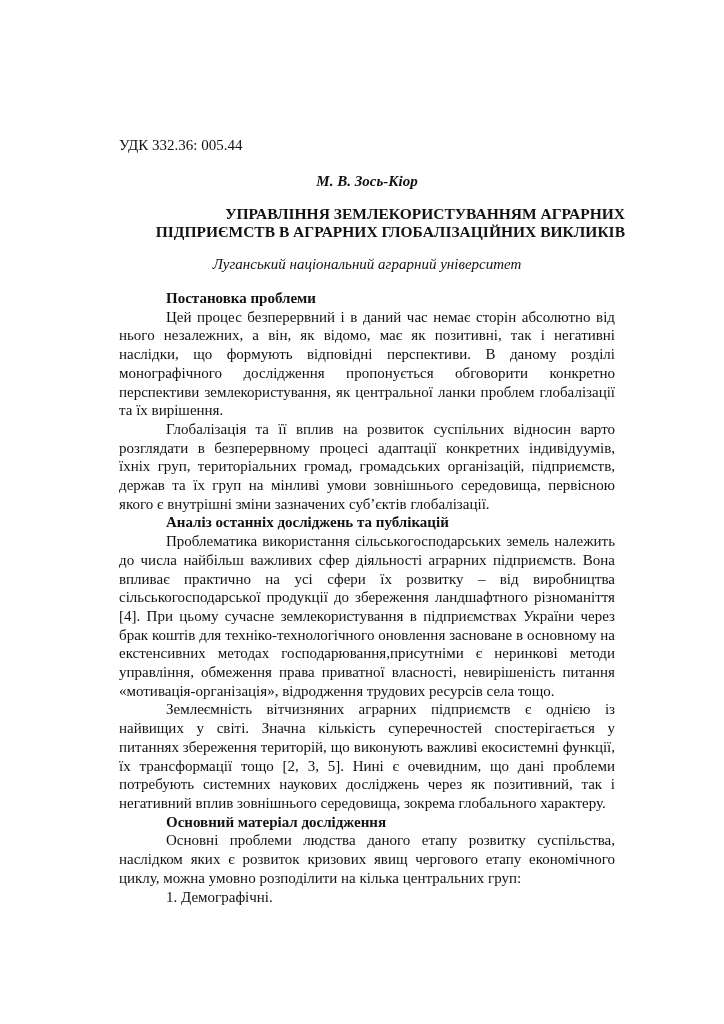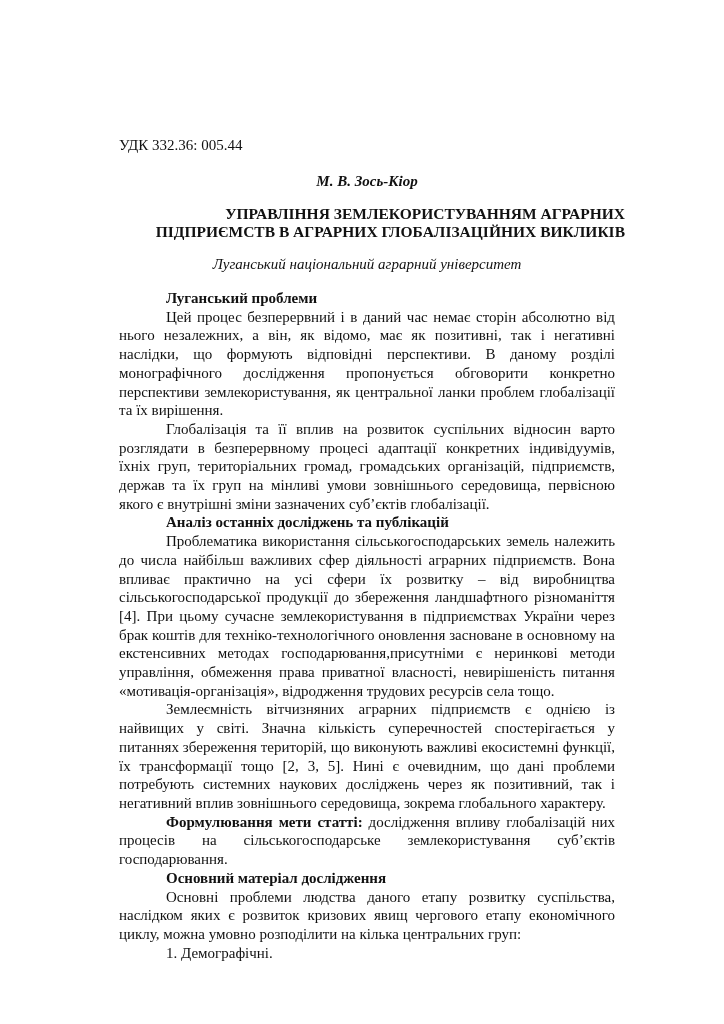--- a/index.html
+++ b/index.html
@@ -26,27 +26,26 @@
 <div class="page">
   <div class="udk">УДК 332.36: 005.44</div>
   <div class="author">М. В. Зось-Кіор</div>
   <div class="title">
     <div>УПРАВЛІННЯ ЗЕМЛЕКОРИСТУВАННЯМ АГРАРНИХ</div>
     <div>ПІДПРИЄМСТВ В АГРАРНИХ ГЛОБАЛІЗАЦІЙНИХ ВИКЛИКІВ</div>
   </div>
   <div class="affil">Луганський національний аграрний університет</div>
 
   <div class="body">
-    <h3>Луганський проблеми</h3>
+    <h3>Постановка проблеми</h3>
     <p>Цей процес безперервний і в даний час немає сторін абсолютно від нього незалежних, а він, як відомо, має як позитивні, так і негативні наслідки, що формують відповідні перспективи. В даному розділі монографічного дослідження пропонується обговорити конкретно перспективи землекористування, як центральної ланки проблем глобалізації та їх вирішення.</p>
     <p>Глобалізація та її вплив на розвиток суспільних відносин варто розглядати в безперервному процесі адаптації конкретних індивідуумів, їхніх груп, територіальних громад, громадських організацій, підприємств, держав та їх груп на мінливі умови зовнішнього середовища, первісною якого є внутрішні зміни зазначених суб’єктів глобалізації.</p>
 
     <h3>Аналіз останніх досліджень та  публікацій</h3>
     <p>Проблематика використання сільськогосподарських земель належить до числа найбільш важливих сфер діяльності аграрних підприємств. Вона впливає практично на усі сфери їх розвитку – від виробництва сільськогосподарської продукції до збереження ландшафтного різноманіття [4]. При цьому сучасне землекористування в підприємствах України через брак коштів для техніко-технологічного оновлення засноване в основному на екстенсивних методах господарювання,присутніми є неринкові методи управління,  обмеження права приватної власності, невирішеність питання «мотивація-організація», відродження трудових ресурсів села тощо.</p>
     <p>Землеємність вітчизняних аграрних підприємств є однією із найвищих у світі. Значна кількість суперечностей спостерігається у питаннях збереження територій, що виконують важливі екосистемні функції, їх трансформації тощо [2, 3, 5]. Нині є очевидним, що дані проблеми потребують системних наукових досліджень через як позитивний, так і негативний вплив зовнішнього середовища, зокрема глобального характеру.</p>
 
-    <p><span class="b">Формулювання мети статті:</span><span> дослідження впливу глобалізацій них процесів на сільськогосподарське землекористування суб’єктів господарювання.</span></p>
 
     <h3>Основний матеріал дослідження</h3>
     <p>Основні проблеми людства даного етапу розвитку суспільства, наслідком яких є розвиток кризових явищ чергового етапу економічного циклу, можна умовно розподілити на кілька центральних груп:</p>
     <div class="list">1. Демографічні.</div>
   </div>
 </div>
 
 </body></html>

